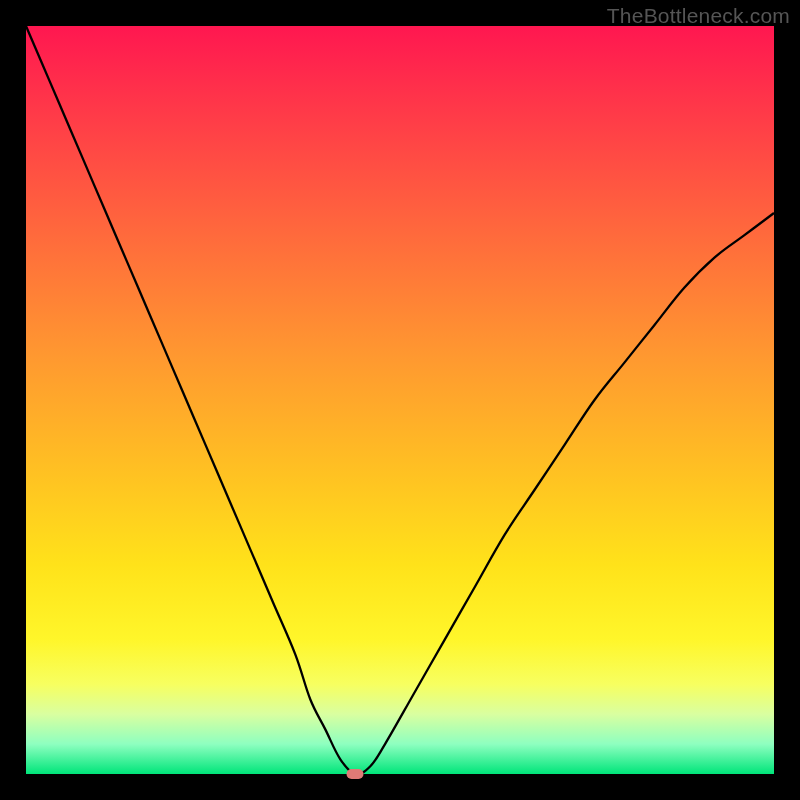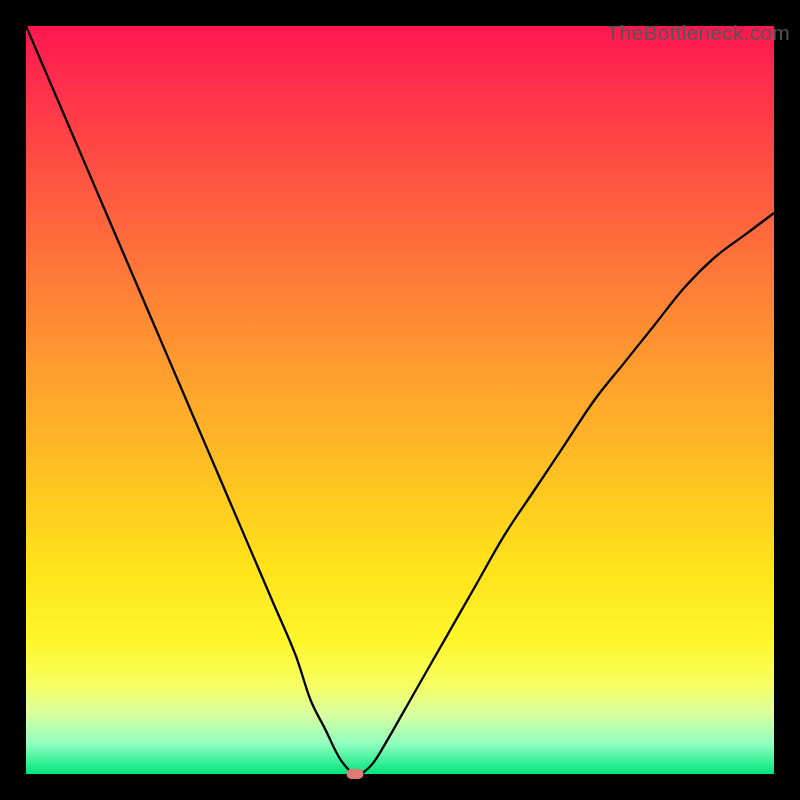--- a/index.html
+++ b/index.html
@@ -34,21 +34,21 @@
       #ffe21a 72%,
       #fff62a 82%,
       #f7ff60 88%,
       #d9ffa0 92%,
       #8effc0 96%,
       #00e57a 100%
     );
   }
   .watermark {
     position: absolute;
-    top: 21px;
+    top: 4px;
     right: 10px;
     color: #555;
     font-size: 21px;
     font-weight: 500;
     letter-spacing: 0.2px;
     z-index: 5;
   }
   svg.curve {
     position: absolute;
     left: 0;

